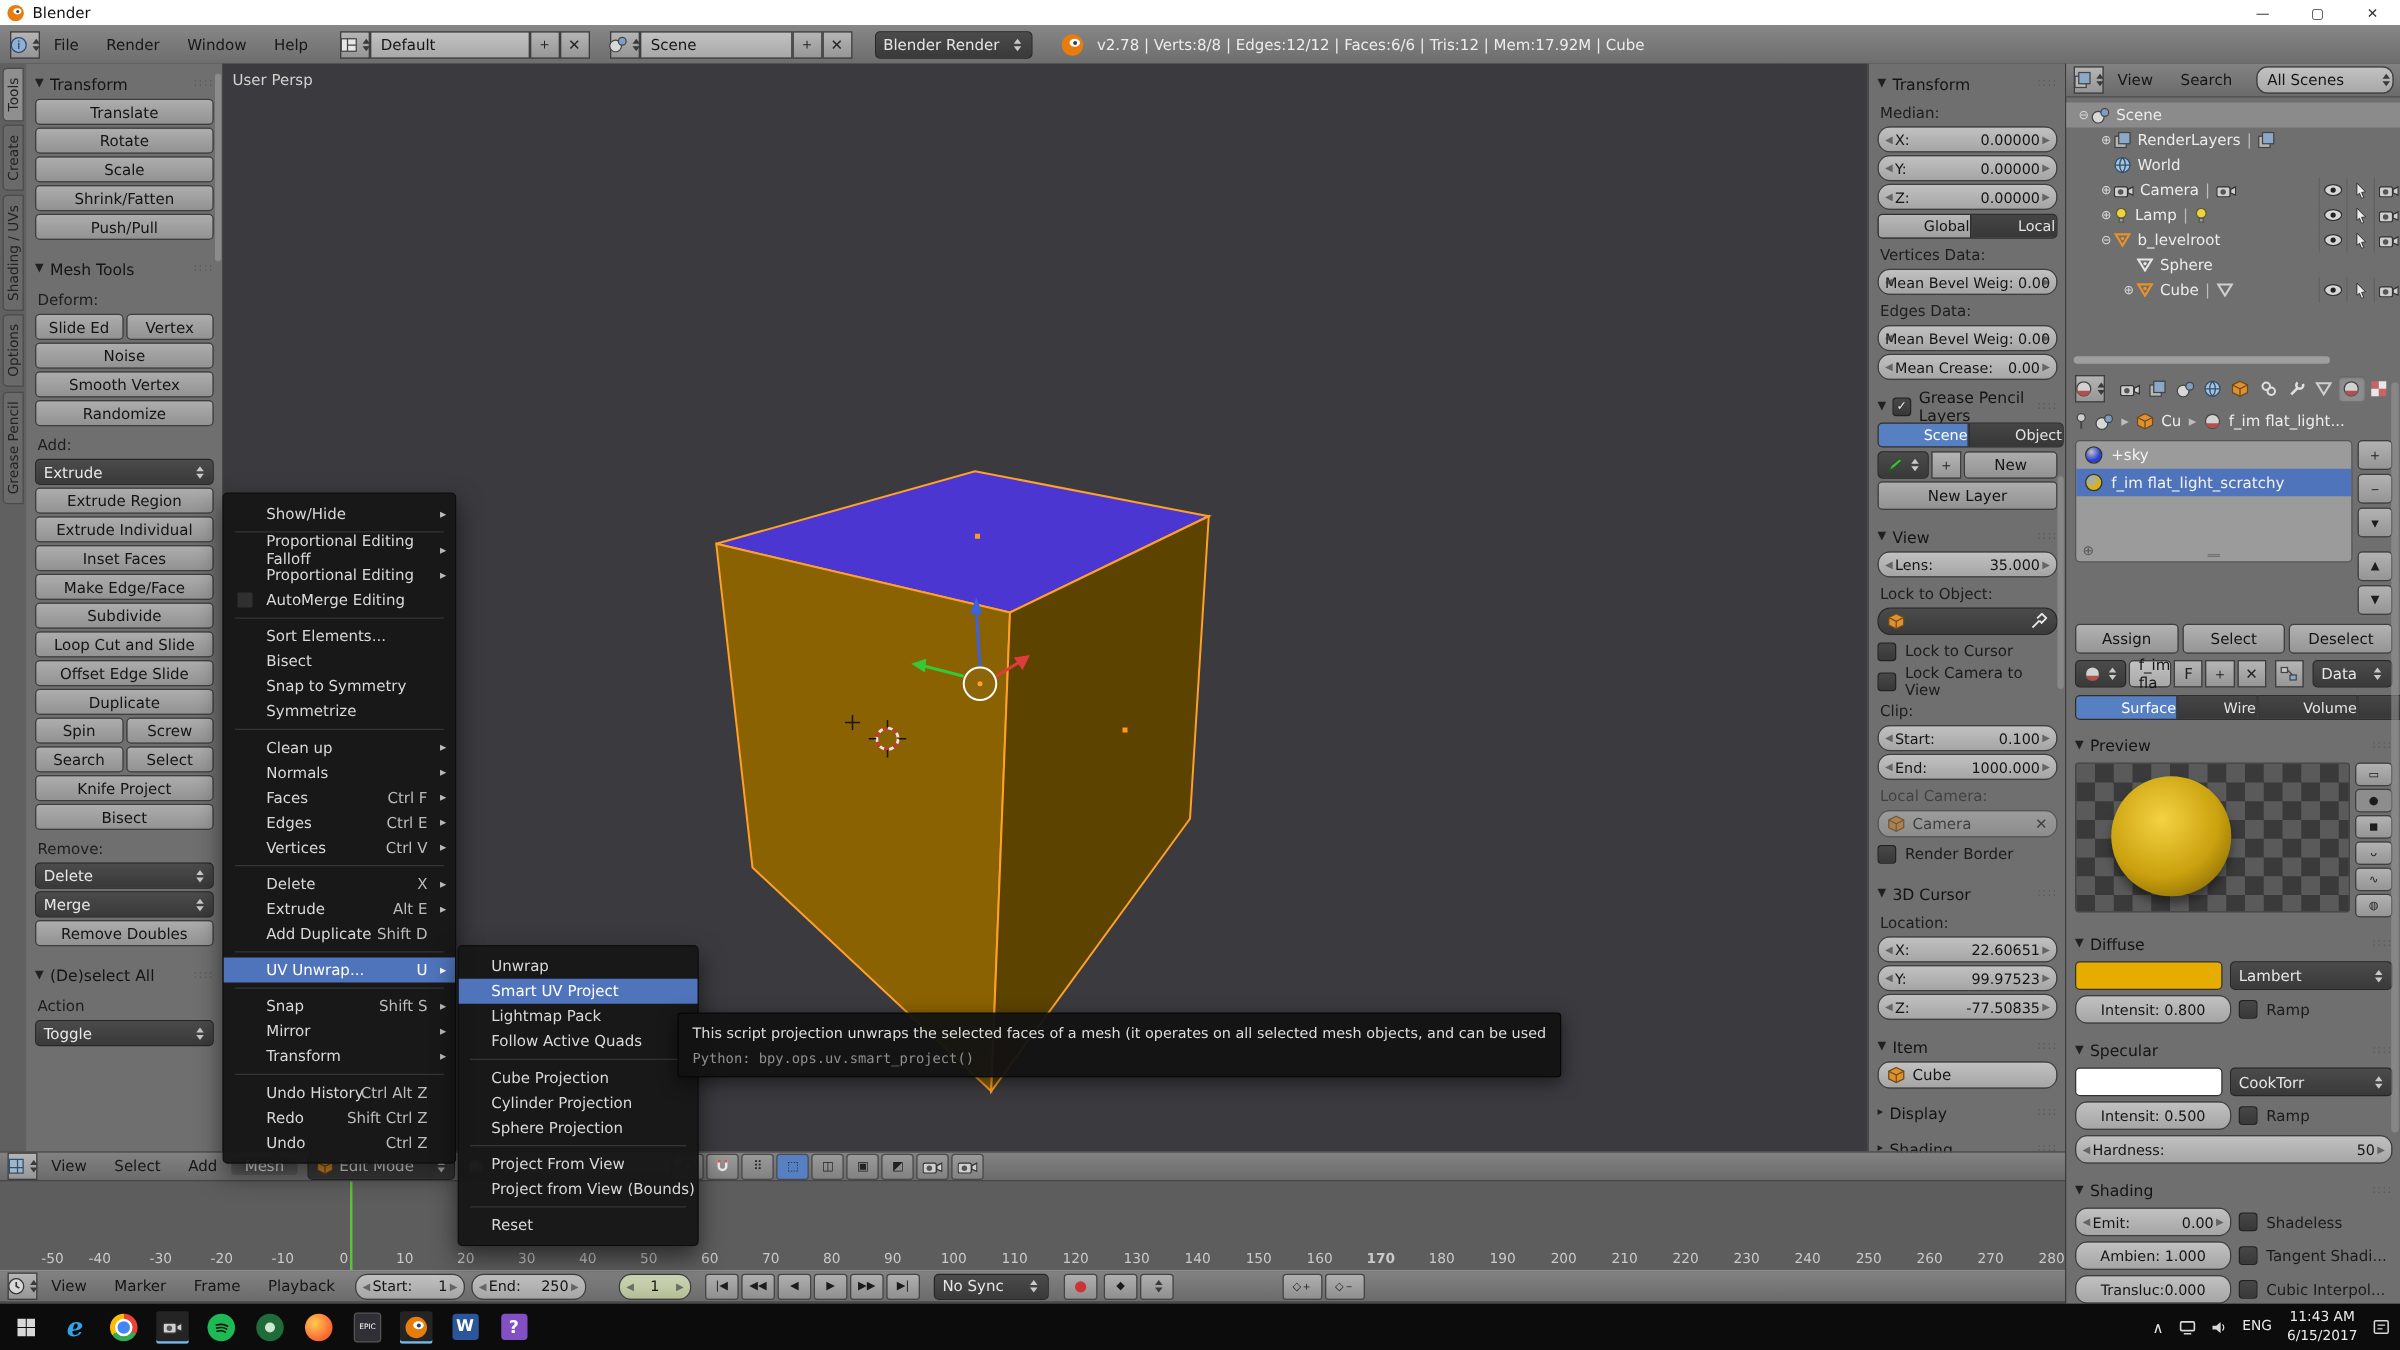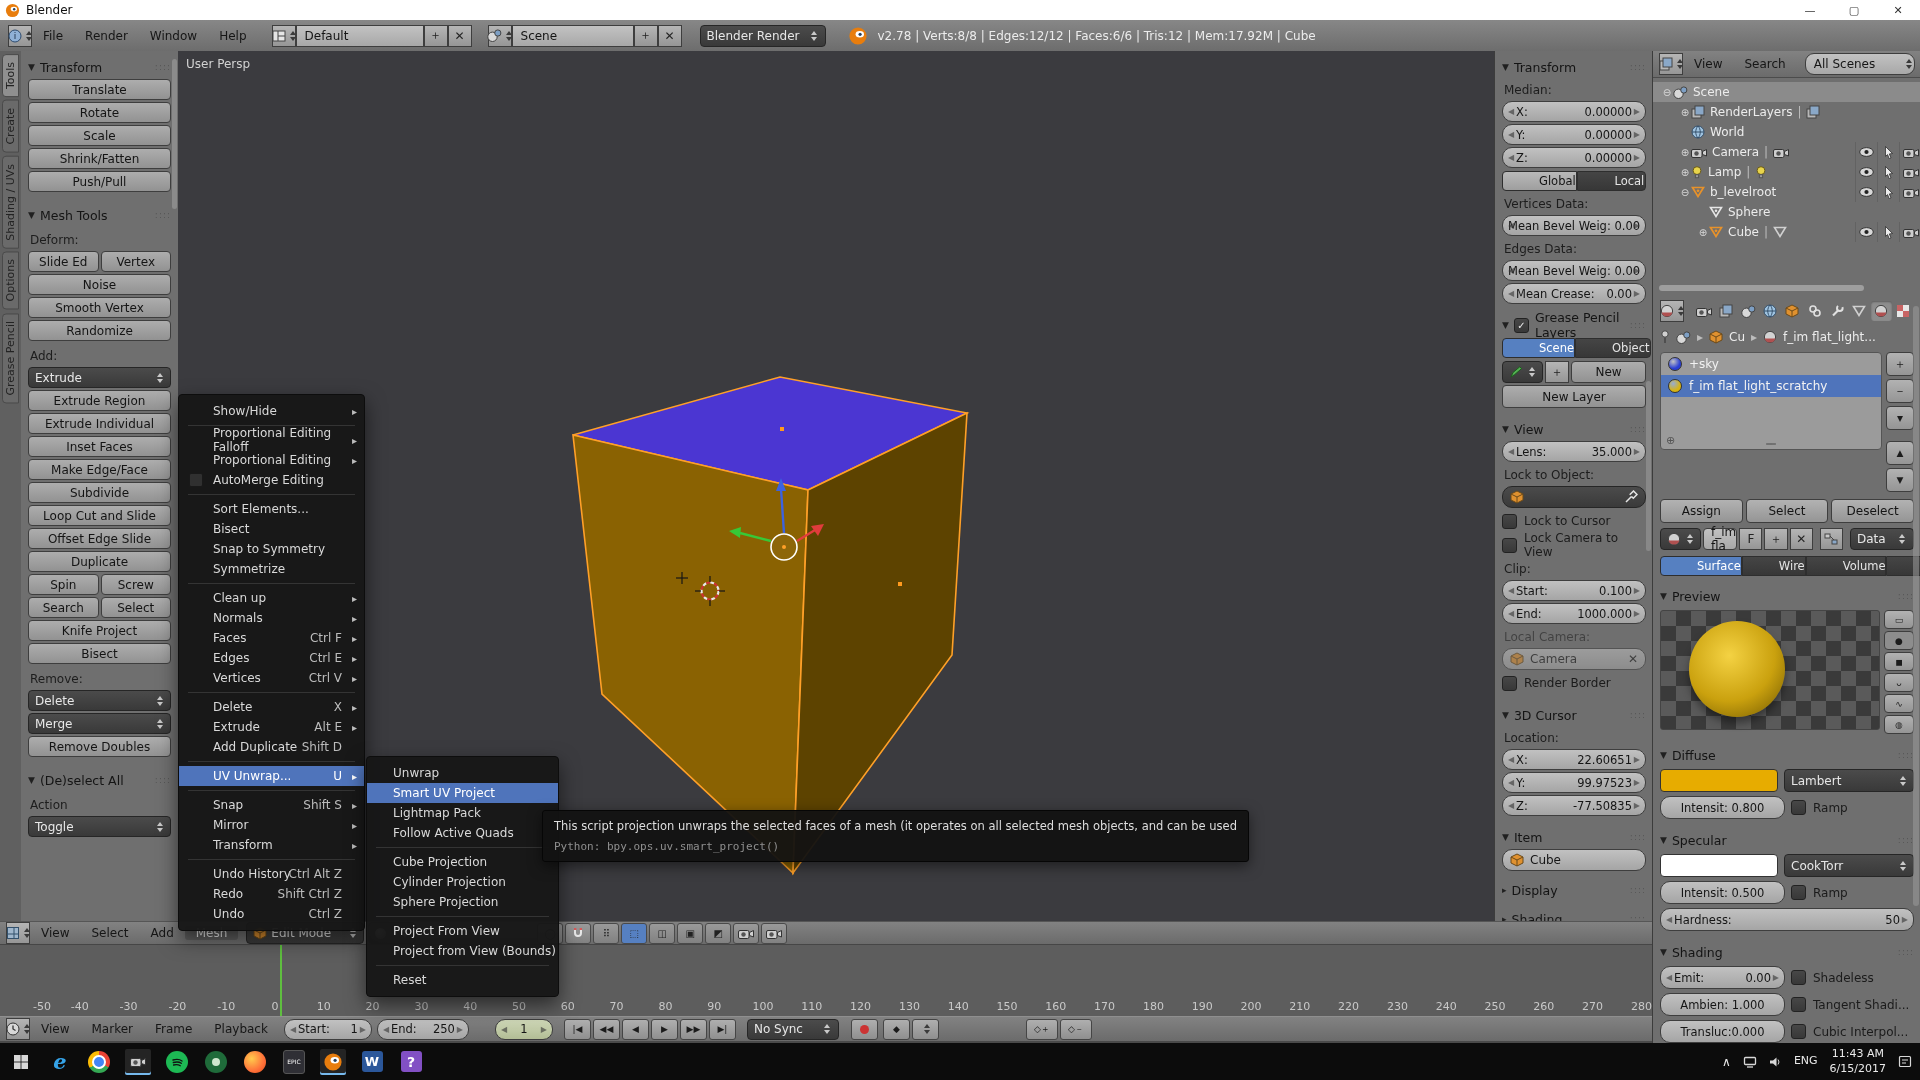--- a/index.html
+++ b/index.html
@@ -1250,21 +1250,21 @@
       <div class="rlab" style="left: 616.6px;">70</div>
       <div class="rlab" style="left: 665.4px;">80</div>
       <div class="rlab" style="left: 714.2px;">90</div>
       <div class="rlab" style="left: 763px;">100</div>
       <div class="rlab" style="left: 811.8px;">110</div>
       <div class="rlab" style="left: 860.6px;">120</div>
       <div class="rlab" style="left: 909.4px;">130</div>
       <div class="rlab" style="left: 958.2px;">140</div>
       <div class="rlab" style="left: 1007px;">150</div>
       <div class="rlab" style="left: 1055.8px;">160</div>
-      <div class="rlab" style="left: 1104.6px;">170</div>
+      <div class="rlab" style="left: 1104.6px; font-weight: bold;">170</div>
       <div class="rlab" style="left: 1153.4px;">180</div>
       <div class="rlab" style="left: 1202.2px;">190</div>
       <div class="rlab" style="left: 1251px;">200</div>
       <div class="rlab" style="left: 1299.8px;">210</div>
       <div class="rlab" style="left: 1348.6px;">220</div>
       <div class="rlab" style="left: 1397.4px;">230</div>
       <div class="rlab" style="left: 1446.2px;">240</div>
       <div class="rlab" style="left: 1495px;">250</div>
       <div class="rlab" style="left: 1543.8px;">260</div>
       <div class="rlab" style="left: 1592.6px;">270</div>

